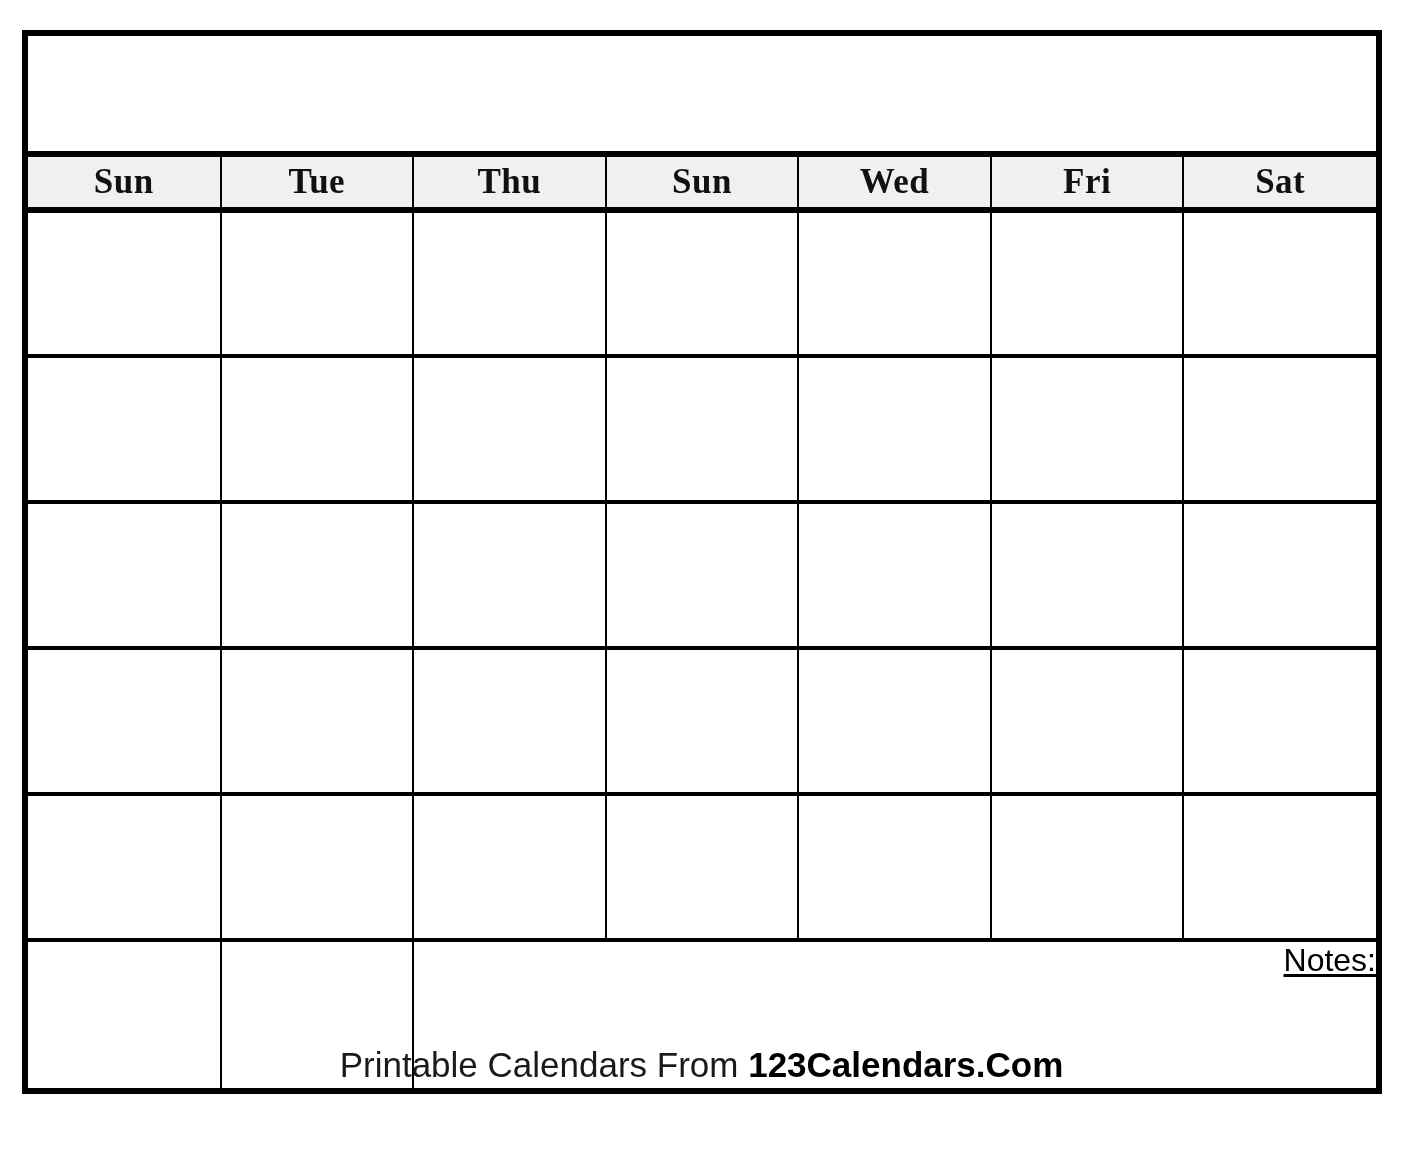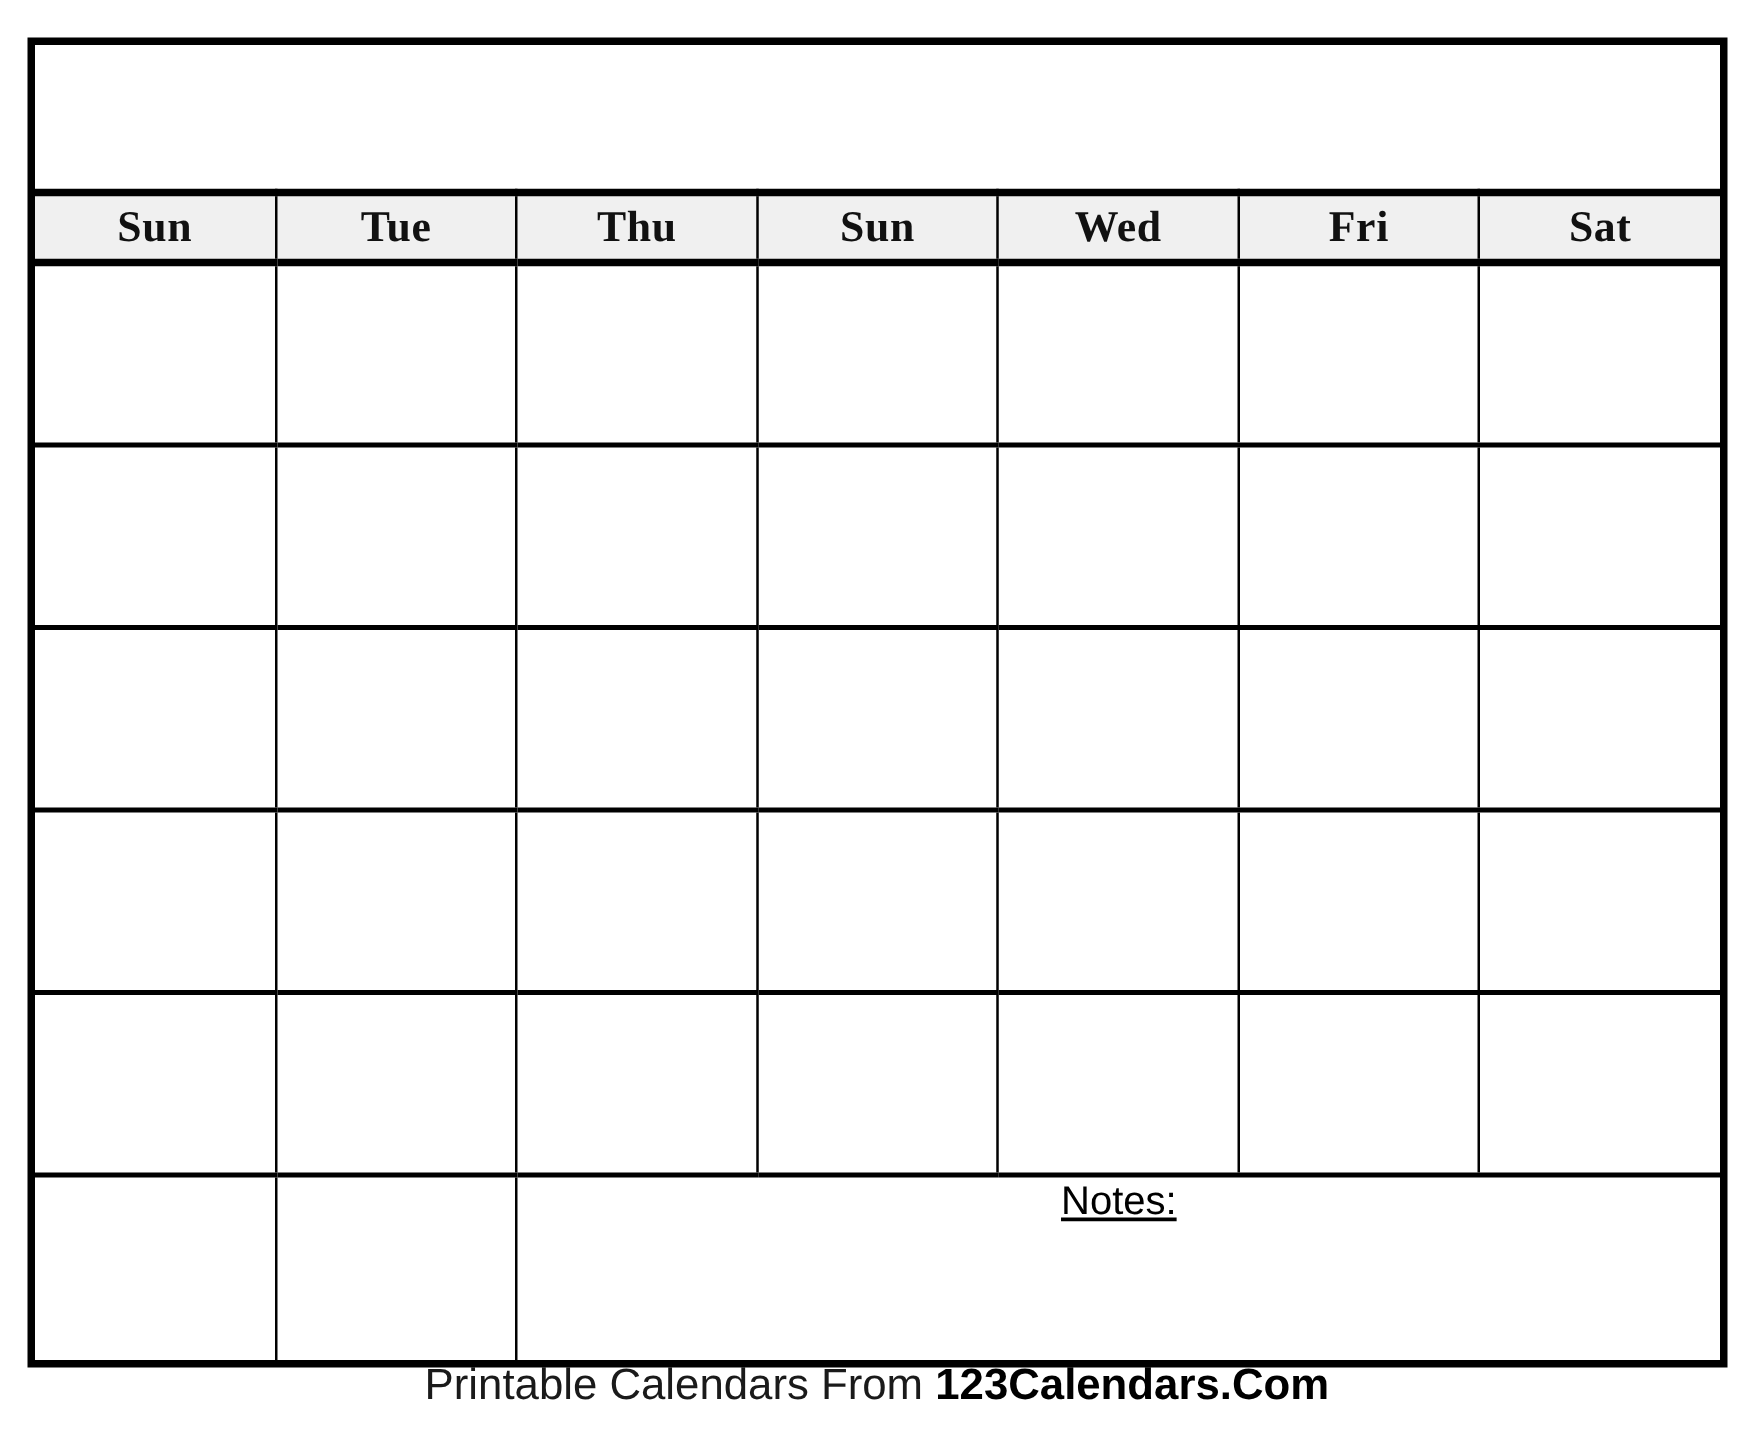--- a/index.html
+++ b/index.html
@@ -96,38 +96,38 @@
   
   .last-row td {
     height: 148px;
     border-right: 2px solid #000000;
     border-bottom: 0;
   }
   .last-row td:last-child { border-right: 0; }
 
   .notes-cell {
     padding: 14px 0 0 12px;
-    text-align: center;
+    text-align: right;
   }
   .notes-label {
     display: inline-block;
     font-family: "Liberation Sans", sans-serif;
     font-size: 32px;
     font-weight: normal;
     color: #000000;
     text-decoration: underline;
     text-underline-offset: 3px;
     line-height: 1.15;
   }
 
   
   .footer {
     position: absolute;
     left: 0;
-    top: 1083px;
+    top: 1040px;
     width: 1403px;
     text-align: center;
     font-family: "Liberation Sans", sans-serif;
     font-size: 35px;
     color: #1a1a1a;
     white-space: nowrap;
     line-height: 50px;
   }
   .footer .brand {
     font-weight: bold;

